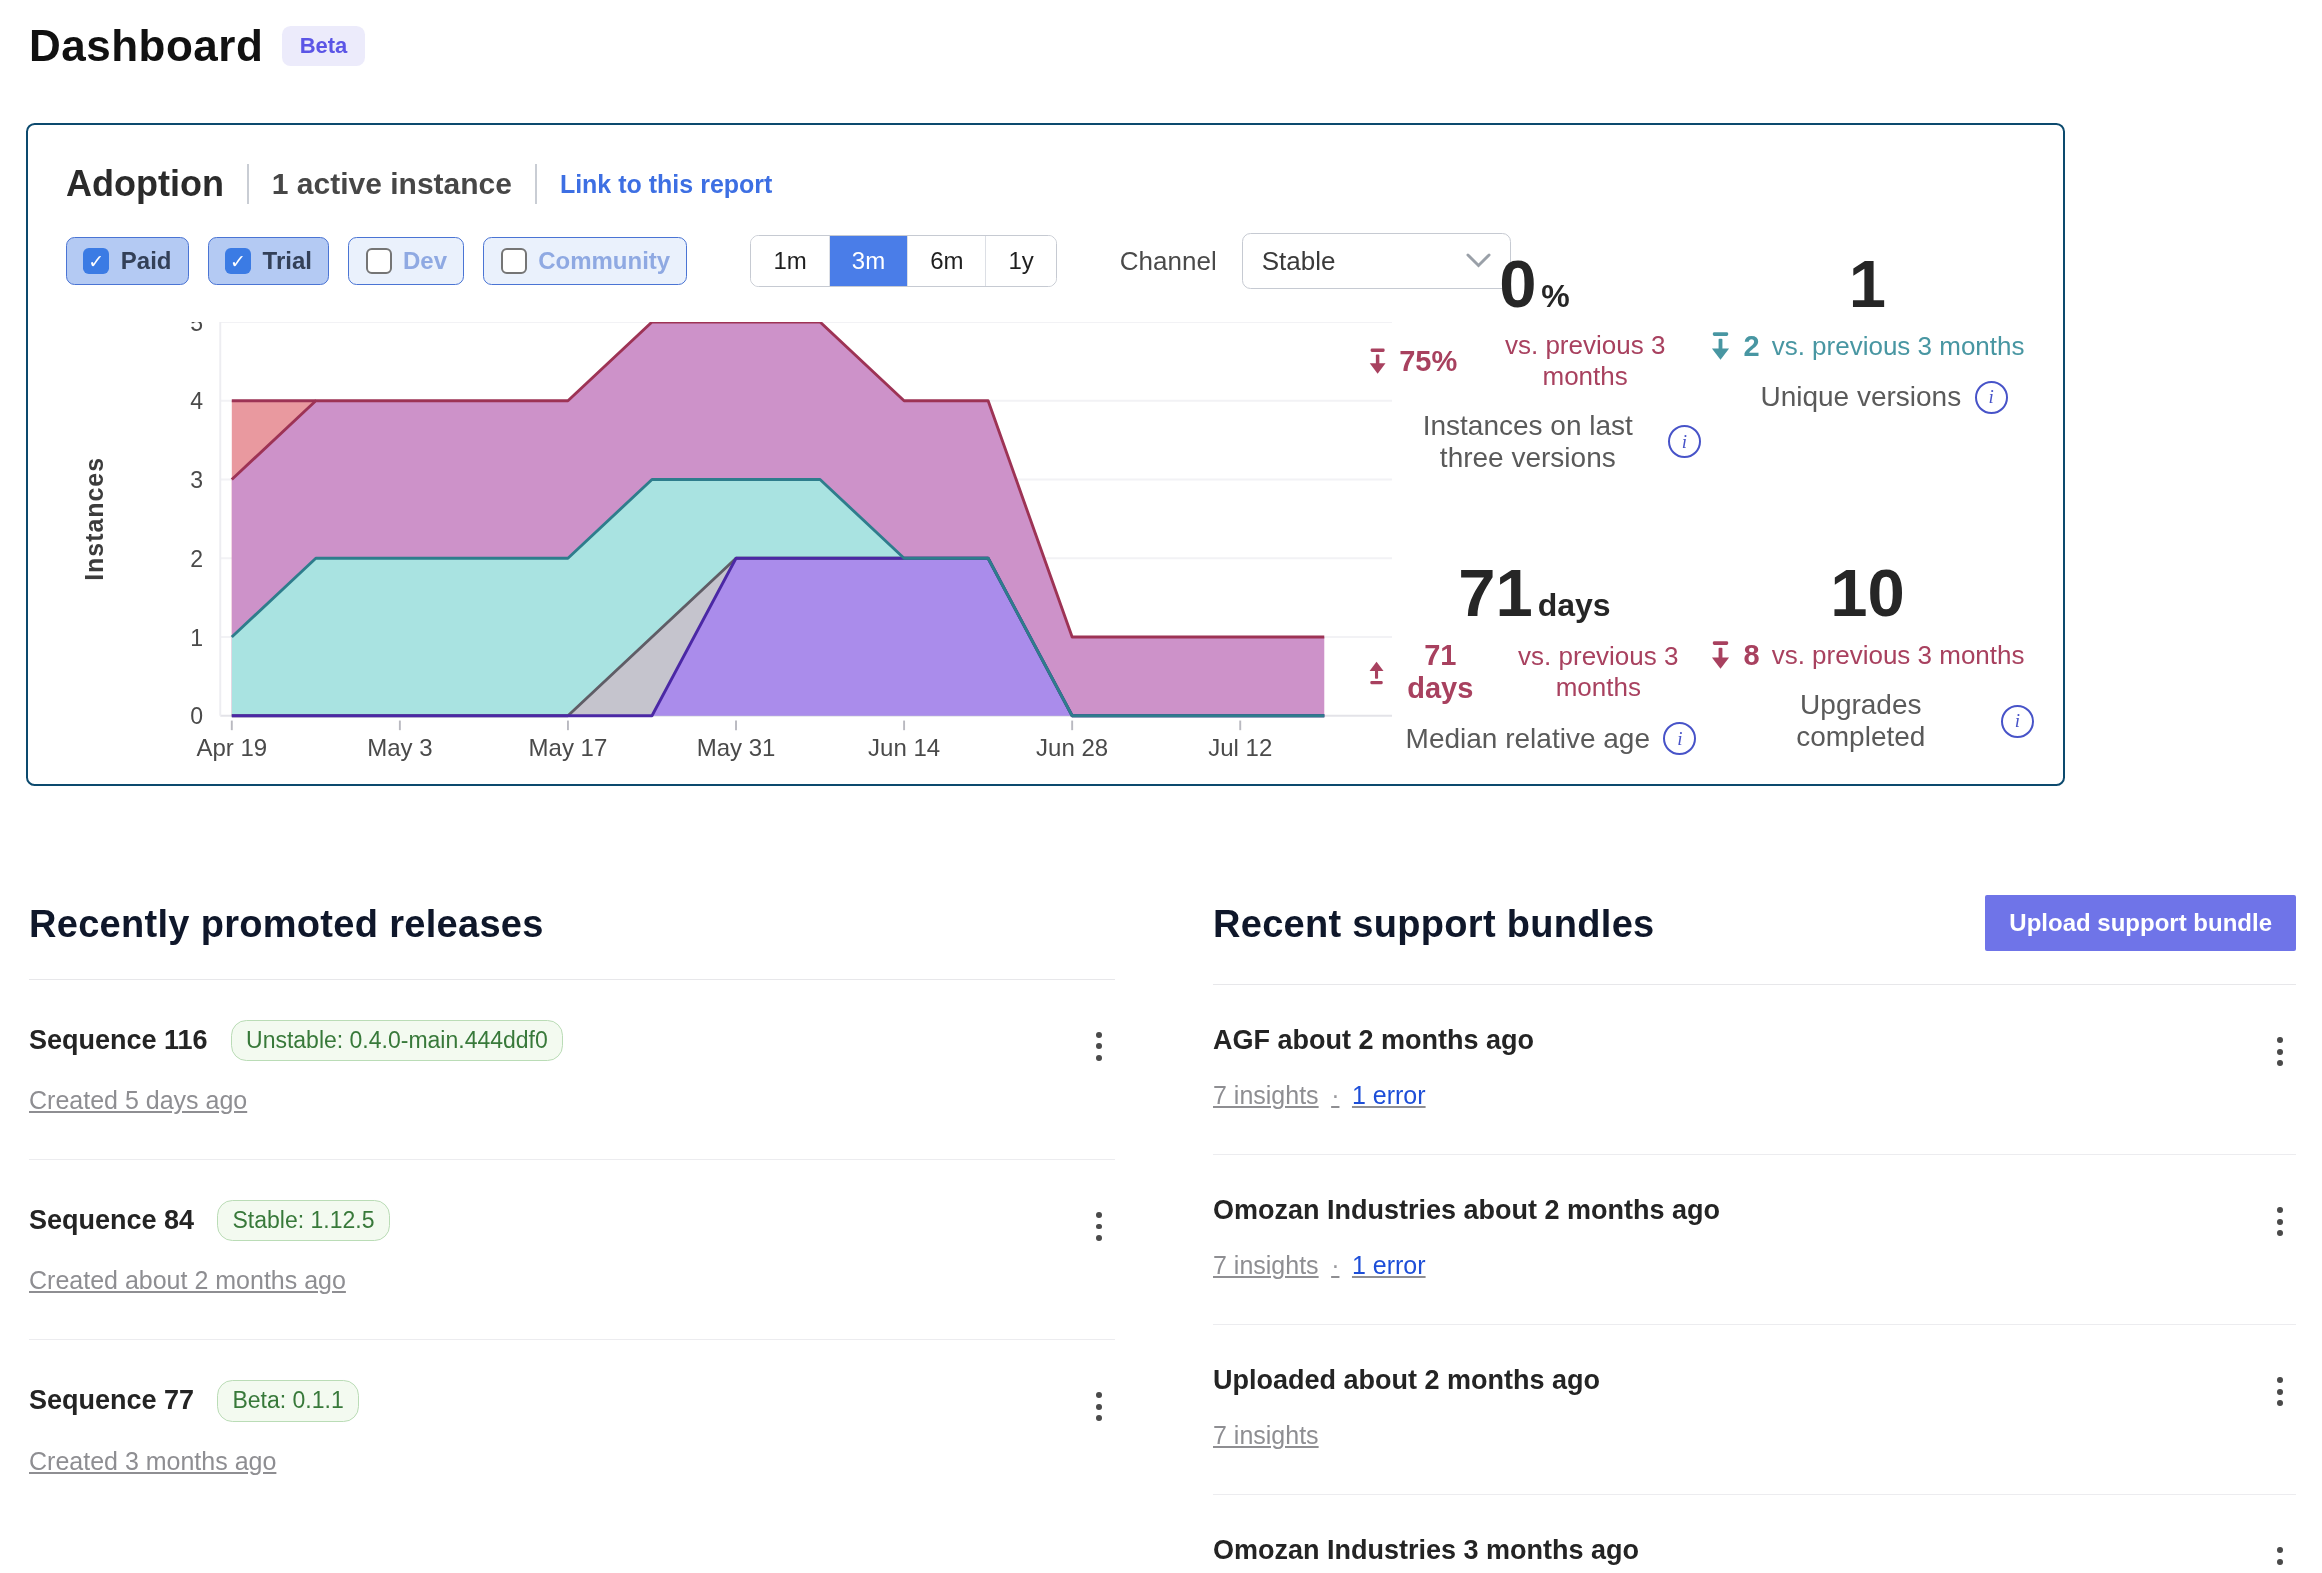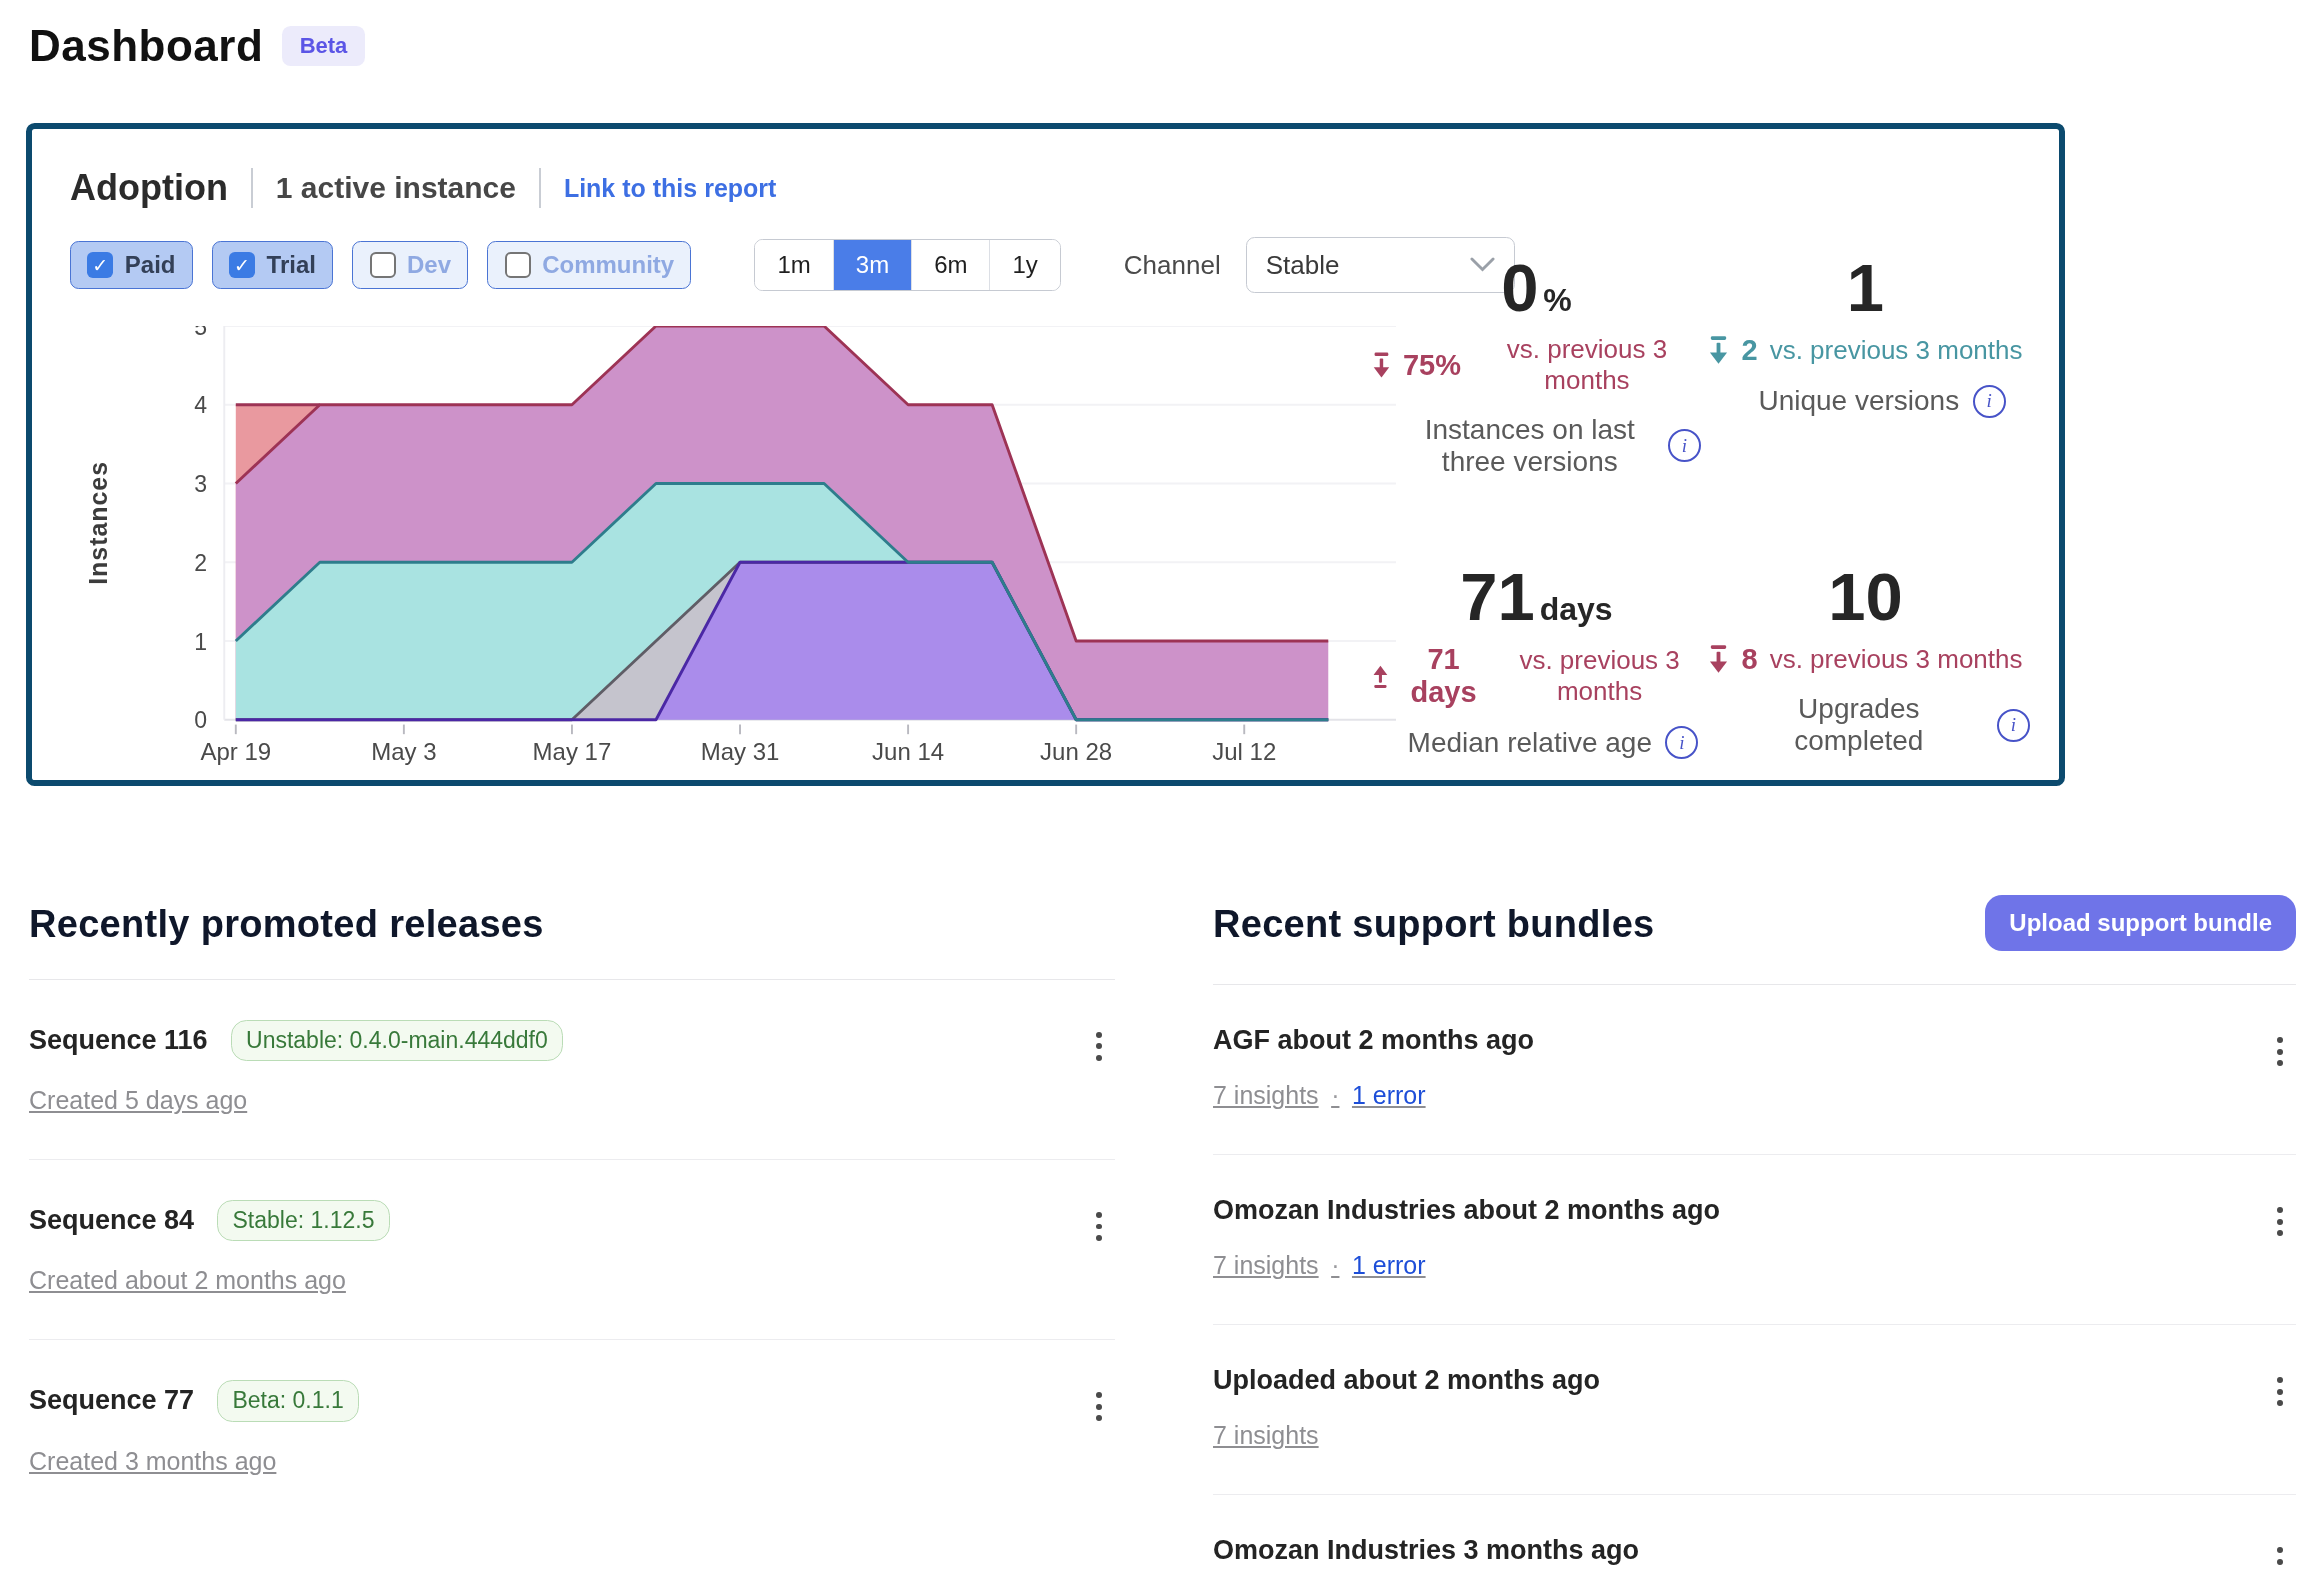--- a/index.html
+++ b/index.html
@@ -8,21 +8,21 @@
     font-family:"Liberation Sans","DejaVu Sans",sans-serif;color:#333;
     -webkit-font-smoothing:antialiased;
   }
   
   .page-header{position:absolute;top:21px;left:29px;display:flex;align-items:center;gap:19px;}
   .page-title{font-size:44px;font-weight:800;color:#111;letter-spacing:0.5px;margin:0;}
   .beta-badge{background:#ecebfb;color:#5b55e6;font-size:22px;font-weight:600;
     padding:8.6px 17.3px;border-radius:8.6px;line-height:1;}
   
   .card{position:absolute;left:26px;top:123px;width:2039px;height:663px;
-    border:6px solid #0c4a6e;border-radius:8.6px;background:#fff;box-sizing:border-box;}
+    border:2px solid #0c4a6e;border-radius:8.6px;background:#fff;box-sizing:border-box;}
   .card-header{position:absolute;top:38px;left:38px;display:flex;align-items:center;gap:23px;}
   .card-title{font-size:36px;font-weight:800;color:#2b2b2b;}
   .vdiv{width:1.9px;height:40px;background:#c9cdd4;}
   .card-subtitle{font-size:30px;font-weight:600;color:#474747;}
   .card-link{font-size:25px;font-weight:700;color:#3d6fe3;text-decoration:none;cursor:pointer;}
   .filter-row{position:absolute;top:108px;left:38px;display:flex;align-items:center;}
   .chip{display:flex;align-items:center;gap:11.5px;border:1.9px solid #4a74d4;border-radius:8.6px;
     padding:8.6px 16.3px;font-size:24px;font-weight:700;cursor:pointer;margin-right:19px;}
   .chip.checked{background:#b4caf3;color:#334058;}
   .chip.unchecked{background:#eaf1fc;color:#8fa9e2;}
@@ -49,21 +49,21 @@
   .stat-label{margin-top:17.3px;font-size:28px;color:#5a5a5a;display:flex;justify-content:center;align-items:center;gap:13.4px;margin-left:33px;}
   .info{width:29px;height:29px;border:2.4px solid #4753c8;border-radius:50%;color:#4753c8;
     display:inline-flex;align-items:center;justify-content:center;font-size:19px;font-style:italic;
     font-family:"Liberation Serif",serif;cursor:pointer;flex:0 0 auto;}
   
   .col-left{position:absolute;left:29px;top:903px;width:1086px;}
   .col-right{position:absolute;left:1213px;top:903px;width:1083px;}
   .sec-head{display:flex;justify-content:space-between;align-items:flex-start;
     padding-bottom:33px;border-bottom:1.9px solid #e7e7ea;}
   .sec-title{font-size:38px;font-weight:800;color:#0f172a;margin:0;letter-spacing:0.3px;}
-  .upload-btn{background:#6f74e8;color:#fff;border:none;border-radius:17px;height:56px;
+  .upload-btn{background:#6f74e8;color:#fff;border:none;border-radius:2px;height:56px;
     padding:0 24px;font-size:24px;font-weight:700;cursor:pointer;margin-top:-7.7px;
     font-family:"Liberation Sans",sans-serif;}
   .row{position:relative;padding:40px 0 44px 0;border-bottom:1.9px solid #ececef;}
   .rows > .row:last-child{border-bottom:none;}
   .row-title-line{display:flex;align-items:center;gap:23px;}
   .row-title{font-size:27px;font-weight:700;color:#242424;}
   .badge-green{font-size:23px;color:#38793a;background:#f3faf0;border:1.9px solid #badcb6;
     border-radius:15.4px;padding:5.8px 14.4px;line-height:1.2;}
   .row-sub{margin-top:25px;font-size:25px;color:#8e8e92;display:flex;align-items:center;gap:12.5px;text-decoration:underline;}
   .err{color:#1d4ed8;}

